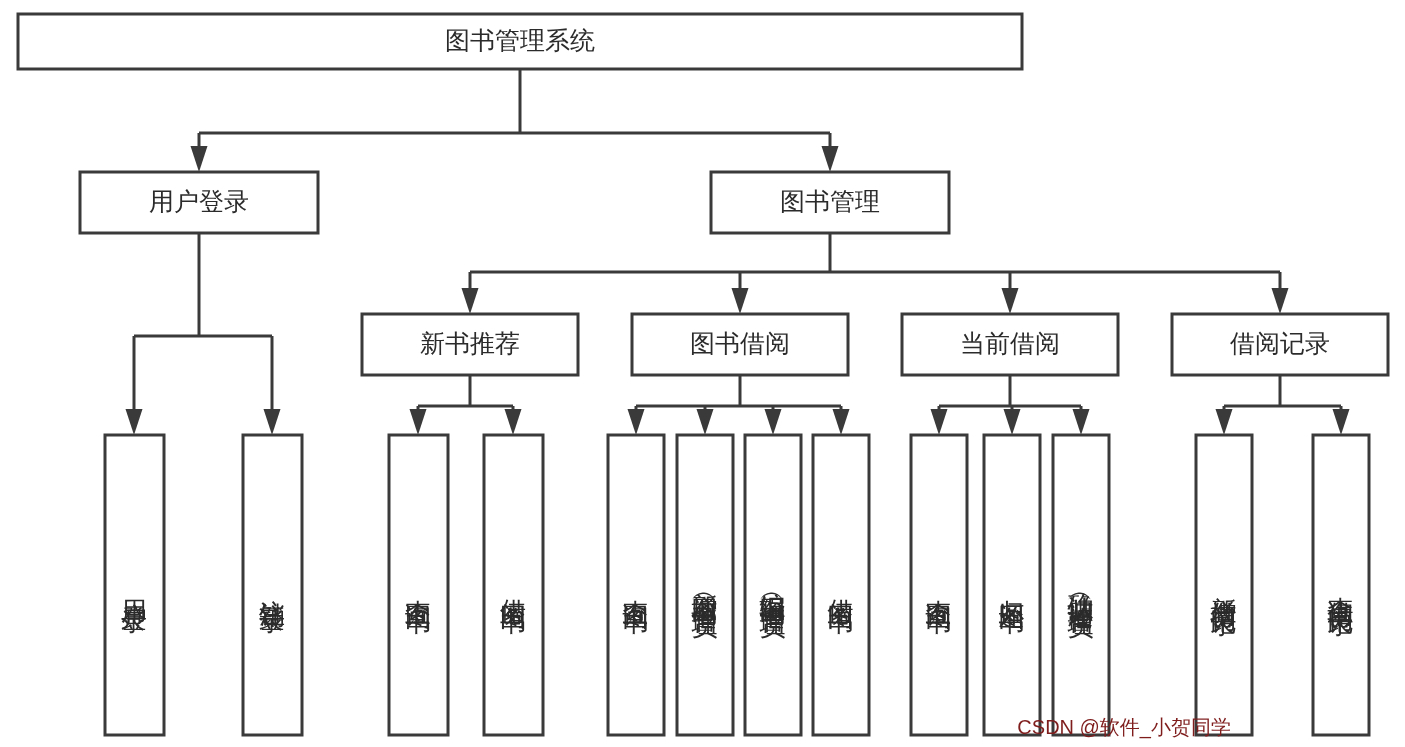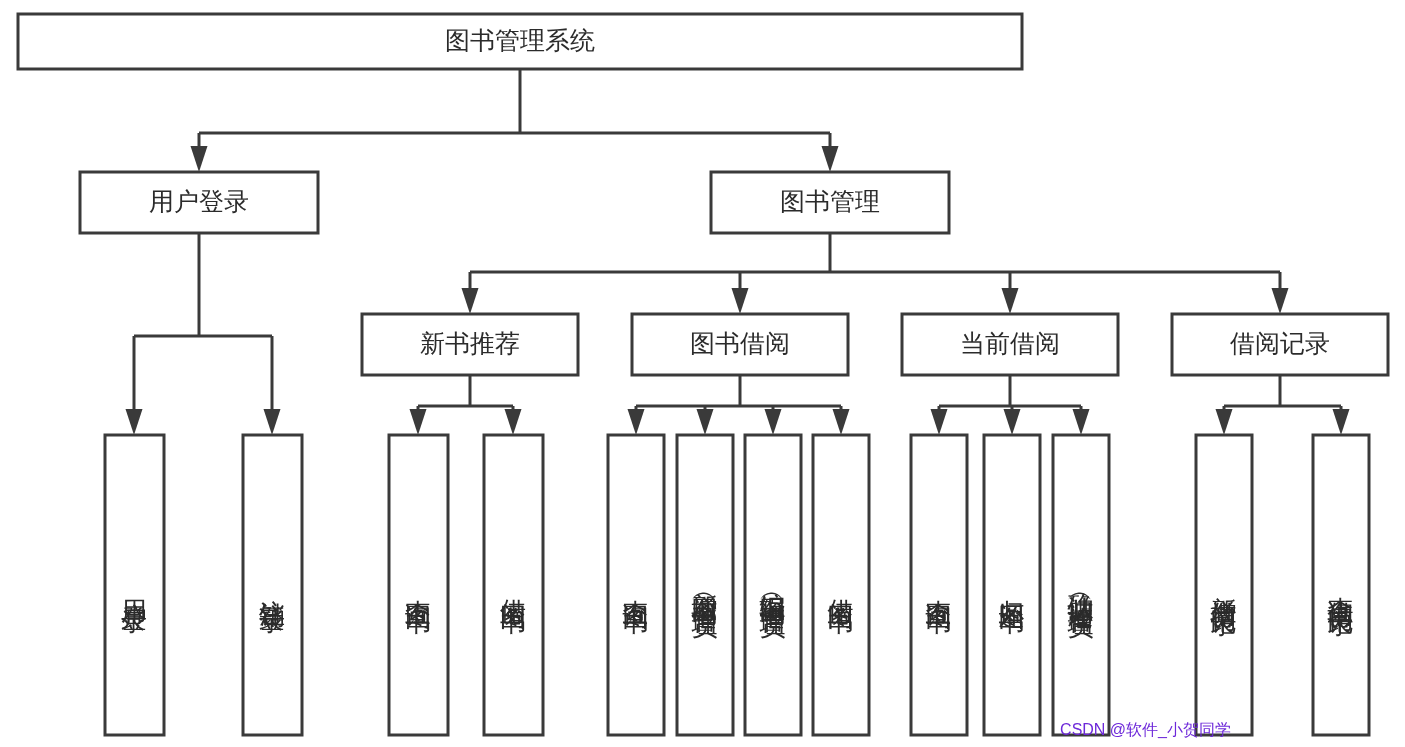--- a/index.html
+++ b/index.html
@@ -55,22 +55,22 @@
     stroke-width: 3;
     fill: none;
   }
   .arrow-head {
     fill: #3a3a3a;
   }
   #watermark {
     position: absolute;
     right: 8px;
     bottom: 6px;
-    font-size: 16px;
-    color: #6d28d9;
+    font-size: 20px;
+    color: #7f1d1d;
     font-family: "Liberation Sans", "DejaVu Sans", sans-serif;
     white-space: nowrap;
     pointer-events: none;
   }
 </style>
 </head>
 <body>
 
 <div id="diagram-root">
   <svg id="diagram-svg" width="1405" height="747" viewBox="0 0 1405 747" xmlns="http://www.w3.org/2000/svg">

